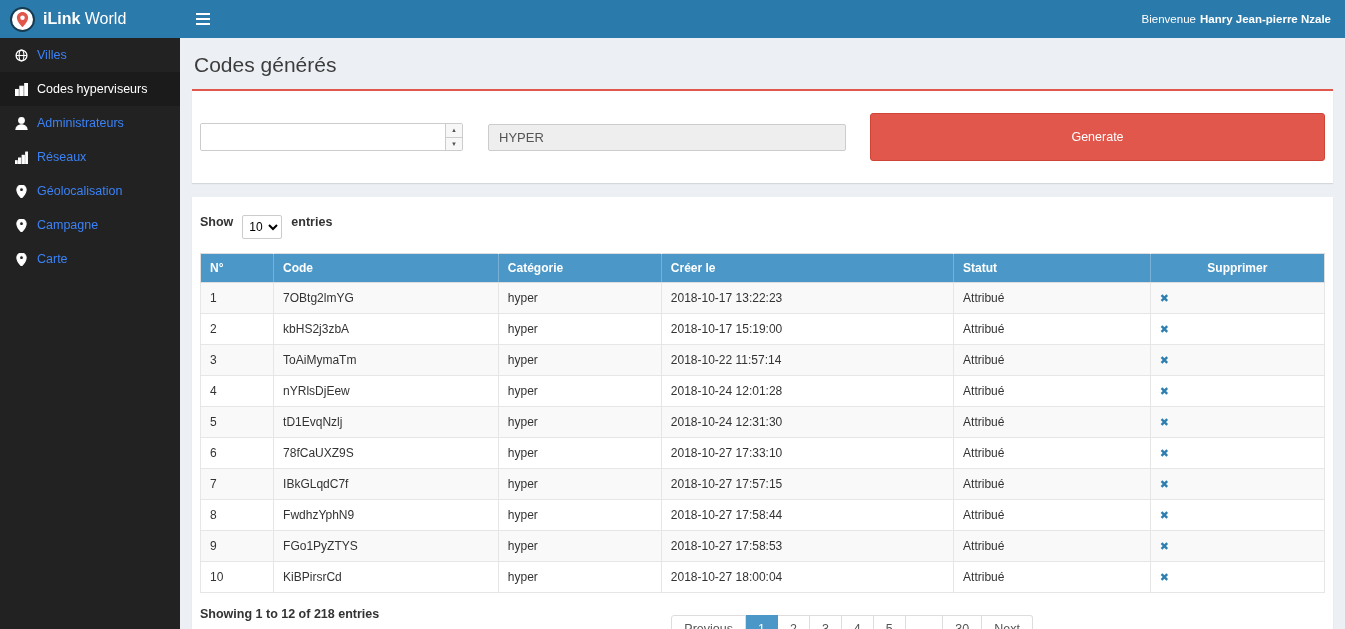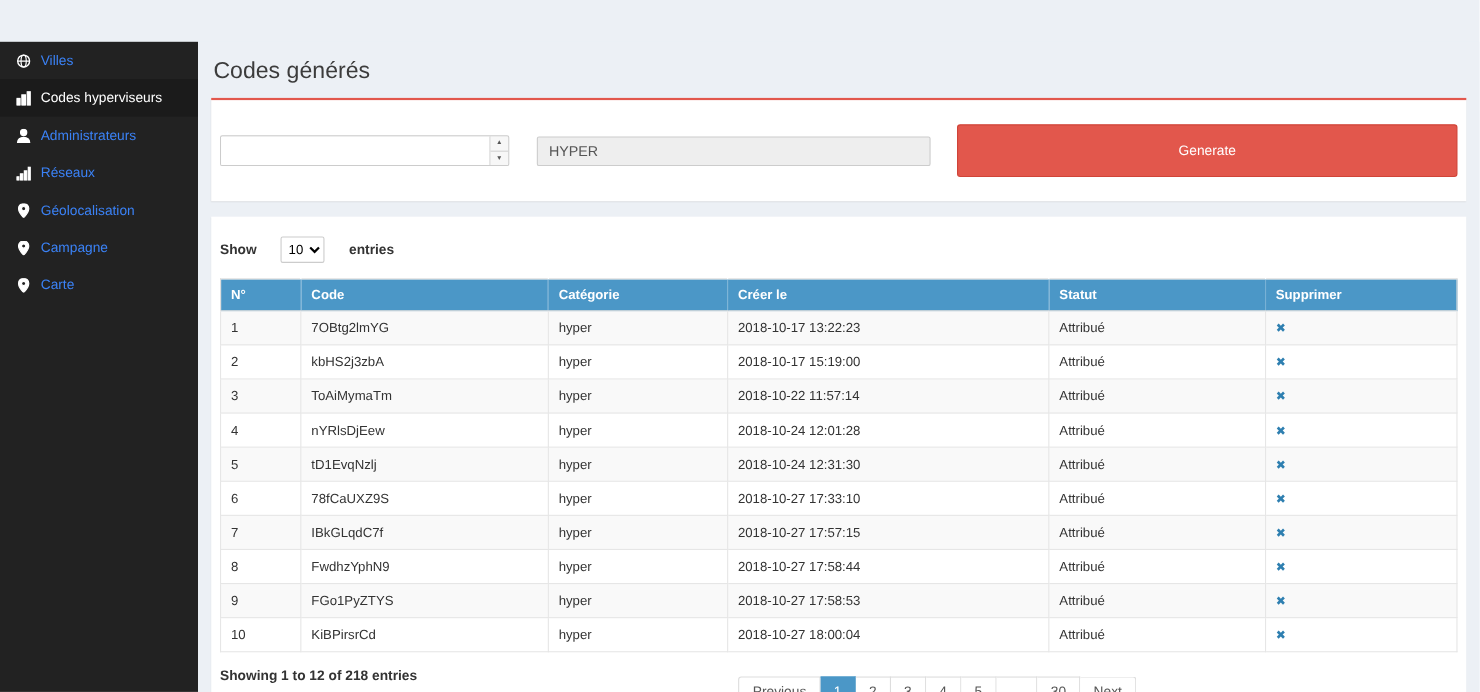--- a/index.html
+++ b/index.html
@@ -48,48 +48,69 @@
   .spinbox input{flex:1;border:none;outline:none;padding:0 8px;font-size:13px;font-family:inherit;min-width:0;}
   .spinner{width:17px;border-left:1px solid #ccc;display:flex;flex-direction:column;}
   .spin-btn{flex:1;display:flex;align-items:center;justify-content:center;font-size:6px;color:#555;background:#f7f7f7;cursor:pointer;line-height:1;}
   .spin-btn:first-child{border-bottom:1px solid #ccc;}
   .cat-input{width:358px;height:27px;margin-left:25px;border:1px solid #ccc;background:#eeeeee;color:#555;padding:0 10px;font-size:13px;font-family:inherit;border-radius:2px;}
   .generate-btn{flex:1;margin-left:24px;height:48px;background:var(--accent-red);border:1px solid #d04438;color:#fff;font-size:12.5px;font-family:inherit;border-radius:3px;cursor:pointer;}
 
   
   .table-box{padding:10px 8px 20px 8px;min-height:460px;}
   .table-controls{display:flex;align-items:center;padding:8px 0 14px 0;font-size:12.5px;color:#333;}
-  .length-group{display:flex;align-items:center;gap:22px;font-weight:bold;}
+  .length-group{display:flex;align-items:flex-start;gap:9px;font-weight:bold;}
   .length-group select{height:24px;font-size:12px;font-family:inherit;border:1px solid #ccc;border-radius:2px;background:#fff;padding:0 2px;}
   .search-group{margin-left:auto;margin-right:34.5%;display:flex;align-items:center;gap:5px;font-weight:bold;}
   .search-group input{width:116px;height:24px;border:1px solid #ccc;border-radius:2px;padding:0 6px;font-size:12px;font-family:inherit;}
 
   table.codes{width:100%;border-collapse:collapse;border:1px solid #ddd;}
   table.codes thead th{background:var(--table-header);color:#fff;font-size:12px;font-weight:bold;text-align:left;padding:7px 9px;border-right:1px solid rgba(255,255,255,.25);border-bottom:1px solid #ddd;}
-  table.codes thead th:last-child{border-right:none;}
+  table.codes thead th:last-child{border-right:none;text-align:center;}
   table.codes td{font-size:12px;color:#333;padding:8px 9px;border:1px solid #e6e6e6;}
   table.codes tr.odd td{background:#f9f9f9;}
   table.codes tr.even td{background:#ffffff;}
   .col-n{width:6.5%;} .col-code{width:20%;} .col-cat{width:14.5%;} .col-date{width:26%;} .col-status{width:17.5%;} .col-del{width:15.5%;}
   .del{color:var(--delete-blue);font-weight:bold;font-size:11px;cursor:pointer;}
 
   .table-footer{display:flex;align-items:flex-start;padding-top:14px;font-size:12.5px;color:#333;}
   .info-text{font-weight:600;}
   .pagination{display:flex;list-style:none;margin:8px auto 0 auto;}
   .pagination li{border:1px solid #ddd;border-left:none;background:#fff;color:#555;font-size:12.5px;padding:6px 12px;cursor:pointer;user-select:none;}
   .pagination li:first-child{border-left:1px solid #ddd;border-radius:3px 0 0 3px;}
   .pagination li:last-child{border-radius:0 3px 3px 0;}
   .pagination li.active{background:var(--table-header);border-color:var(--table-header);color:#fff;}
   .pagination li.disabled{cursor:default;color:#999;}
 </style>
 </head>
 <body>
 
 <div class="app">
 
+  <div class="topbar">
+    <div class="logo-area">
+      <div class="logo-circle">
+        <svg width="15" height="15" viewBox="0 0 12 12">
+          <path fill="#e2574c" d="M6 0C3.5 0 1.5 2 1.5 4.5 1.5 7.9 6 12 6 12s4.5-4.1 4.5-7.5C10.5 2 8.5 0 6 0zm0 6.3A1.8 1.8 0 1 1 6 2.7a1.8 1.8 0 0 1 0 3.6z"></path>
+        </svg>
+      </div>
+      <div class="brand"><b>iLink</b> <span>World</span></div>
+    </div>
+    <div class="hamburger">
+      <svg width="14" height="12" viewBox="0 0 14 12">
+          <rect x="0" y="0" width="14" height="2" fill="#fff"></rect>
+          <rect x="0" y="5" width="14" height="2" fill="#fff"></rect>
+          <rect x="0" y="10" width="14" height="2" fill="#fff"></rect>
+        </svg>
+    </div>
+    <div class="topbar-right">
+      <span>Bienvenue</span>
+      <b>Hanry Jean-pierre Nzale</b>
+    </div>
+  </div>
 
   <div class="sidebar">
     <div id="sidebar-menu">
         <div class="nav-item">
           <span class="nav-icon">
             <svg viewBox="0 0 12 12">
               <circle cx="6" cy="6" r="5" fill="none" stroke-width="1.2"></circle>
               <ellipse cx="6" cy="6" rx="2.2" ry="5" fill="none" stroke-width="1"></ellipse>
               <line x1="1" y1="6" x2="11" y2="6" stroke-width="1"></line>
             </svg>

